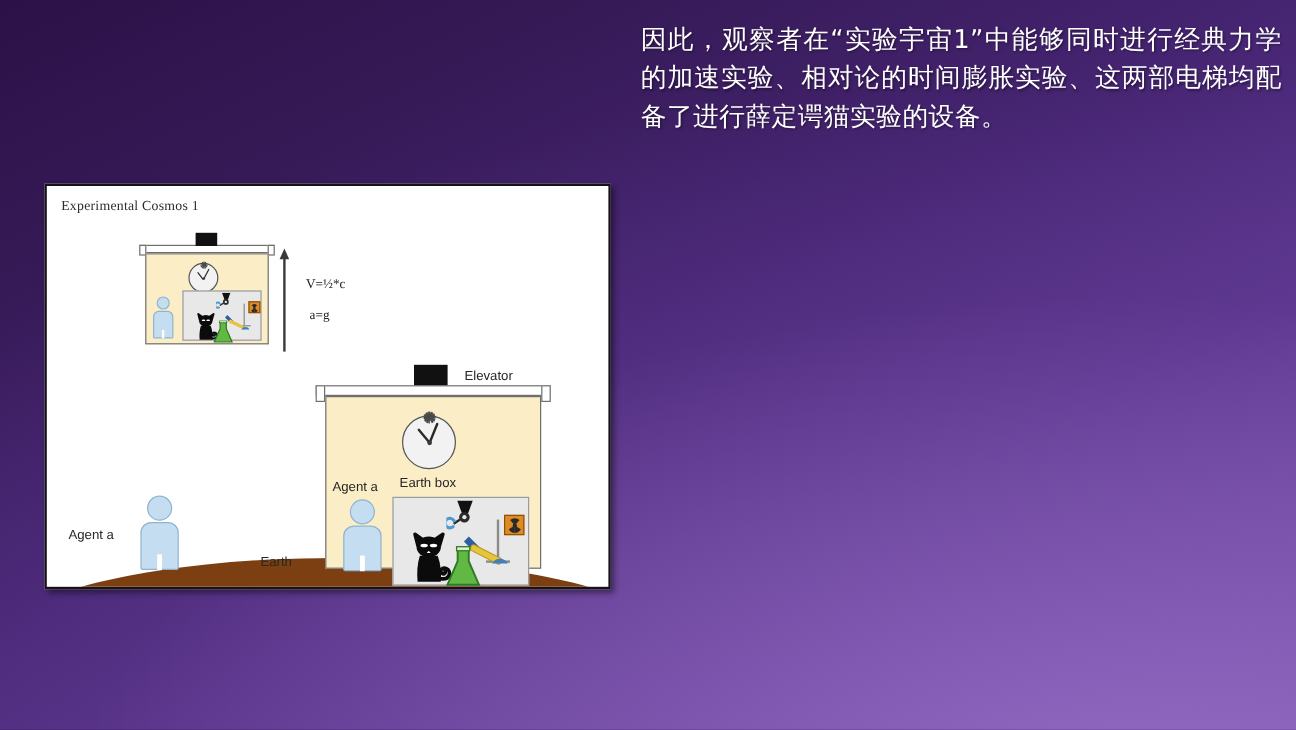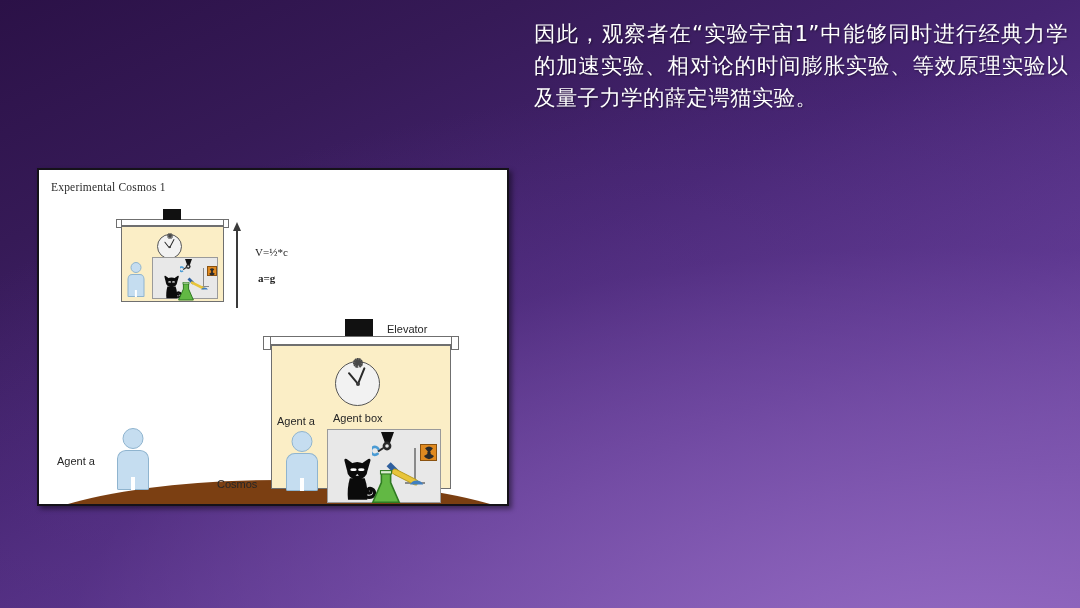--- a/index.html
+++ b/index.html
@@ -15,21 +15,20 @@
       linear-gradient(155deg, #2b1147 0%, #361a57 22%, #452471 45%, #5d3790 68%, #7a52ae 88%, #8a61ba 100%);
   }
 
   
   #figure-panel{
     position:absolute;left:37px;top:153px;width:468px;height:334px;
     background:#ffffff;
     border:2px solid #15121a;
     box-shadow:3px 3px 5px rgba(0,0,0,0.45);
     overflow:hidden;
-    margin-top:15px;
   }
   .fig-title{
     position:absolute;left:12px;top:11px;
     font-family:"Liberation Serif",serif;
     font-size:11.5px;color:#2b2b2b;letter-spacing:.2px;white-space:nowrap;
   }
   .fig-label{
     position:absolute;
     font-family:Liberation Sans, sans-serif;
     font-size:11px;color:#262626;white-space:nowrap;
@@ -124,21 +123,21 @@
 </head>
 <body>
 
 <div id="slide">
 
   <div id="figure-panel">
 
     <div class="fig-title">Experimental Cosmos 1</div>
 
     <div id="earth"></div>
-    <div class="fig-label" style="left:178px;bottom:14px;">Cosmos</div>
+    <div class="fig-label" style="left:178px;bottom:14px;">Earth</div>
 
     <div class="elevator" style="left:82px;top:56px;width:103px;height:76px;">
       <div class="elev-body"></div>
 
       <div class="elev-roof" style="left:-5px;top:-7px;width:113px;"></div>
       <div class="elev-roof-tabL" style="left:-5px;top:-7px;"></div>
       <div class="elev-roof-tabR" style="left:102px;top:-7px;"></div>
       <div class="elev-motor" style="left:42px;top:-17px;width:18px;height:11px;"></div>
 
       <div class="clock" style="left:36px;top:8px;width:25px;height:25px;">
@@ -213,21 +212,21 @@
             <path d="M6.4 1 L6.4 7 L1.6 18 L16.4 18 L11.6 7 L11.6 1 Z" fill="#62b844" stroke="#2f7a22" stroke-width="1"></path>
             <rect x="6" y="0.2" width="6" height="1.8" fill="#cfe8c2" stroke="#2f7a22" stroke-width="0.7"></rect>
           </svg>
         </div>
       </div>
     </div>
 
     <div id="arrow-line" style="left:197px;top:60px;width:1.6px;height:78px;"></div>
     <div id="arrow-head" style="left:193.5px;top:52px;"></div>
     <div class="formula" style="left:216px;top:76px;">V=½*c</div>
-    <div class="formula" style="left:219px;top:102px;font-weight:bold;">a=g</div>
+    <div class="formula" style="left:219px;top:102px;">a=g</div>
 
     <div class="fig-label" style="left:348px;top:153px;">Elevator</div>
 
     <div class="elevator" style="left:232px;top:175px;width:180px;height:144px;">
       <div class="elev-body"></div>
 
       <div class="elev-roof" style="left:-8px;top:-9px;width:196px;height:9px;"></div>
       <div class="elev-roof-tabL" style="left:-8px;top:-9px;width:8px;height:14px;"></div>
       <div class="elev-roof-tabR" style="left:180px;top:-9px;width:8px;height:14px;"></div>
       <div class="elev-motor" style="left:74px;top:-26px;width:28px;height:17px;"></div>
@@ -250,21 +249,21 @@
         <div class="pin" style="left:19.5px;top:19.5px;width:4px;height:4px;"></div>
       </div>
 
       <div class="fig-label" style="position:absolute;left:6px;top:70px;">Agent a</div>
       <div class="agent" style="left:15px;top:86px;width:32px;height:60px;">
         <div class="head" style="width:21px;height:21px;"></div>
         <div class="body" style="top:22px;width:32px;height:38px;"></div>
         <div class="leggap" style="bottom:0;width:4px;height:13px;"></div>
       </div>
 
-      <div class="fig-label" style="position:absolute;left:62px;top:67px;">Agent box</div>
+      <div class="fig-label" style="position:absolute;left:62px;top:67px;">Earth box</div>
       <div class="wbox" style="left:56px;top:84px;width:114px;height:74px;">
 
         <div class="geiger" style="left:44px;top:2px;">
           <svg width="30" height="30" viewBox="0 0 30 30">
             <path d="M9 0 h13 l-4 11 h-5 z" fill="#111"></path>
             <circle cx="15" cy="14" r="4.4" fill="#2a2a2a"></circle>
             <circle cx="15" cy="14" r="1.8" fill="#e6e6e6"></circle>
             <path d="M11.4 16 L6 19.4" stroke="#2a2a2a" stroke-width="2" fill="none"></path>
             <path d="M6.4 17 a4 4 0 1 0 -0.8 4.8" stroke="#4a9bd4" stroke-width="2.6" fill="none" stroke-linecap="round"></path>
           </svg>
@@ -314,16 +313,16 @@
     <div class="fig-label" style="left:18px;top:285px;">Agent a</div>
     <div class="agent" style="left:78px;top:258px;width:32px;height:62px;">
       <div class="head" style="width:21px;height:21px;"></div>
       <div class="body" style="top:22px;width:32px;height:40px;"></div>
       <div class="leggap" style="bottom:0;width:4px;height:13px;"></div>
     </div>
 
   </div>
 
   <div id="text-column">
-    <p class="para">因此，观察者在“实验宇宙1”中能够同时进行经典力学的加速实验、相对论的时间膨胀实验、等效原理实验以及量子力学的薛定谔猫实验。</p>
+    <p class="para">因此，观察者在“实验宇宙1”中能够同时进行经典力学的加速实验、相对论的时间膨胀实验、这两部电梯均配备了进行薛定谔猫实验的设备。</p>
   </div>
 
 </div>
 
 </body></html>

